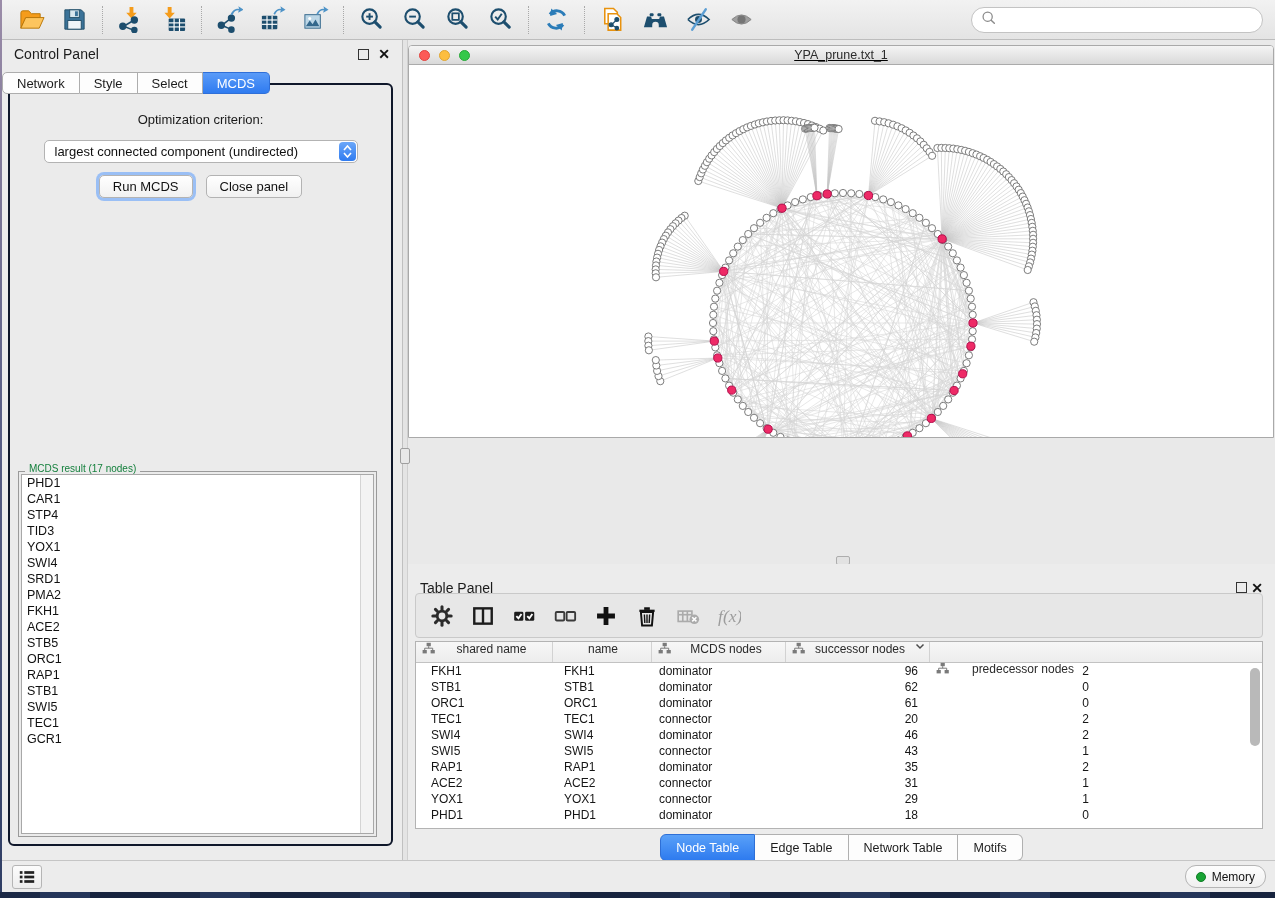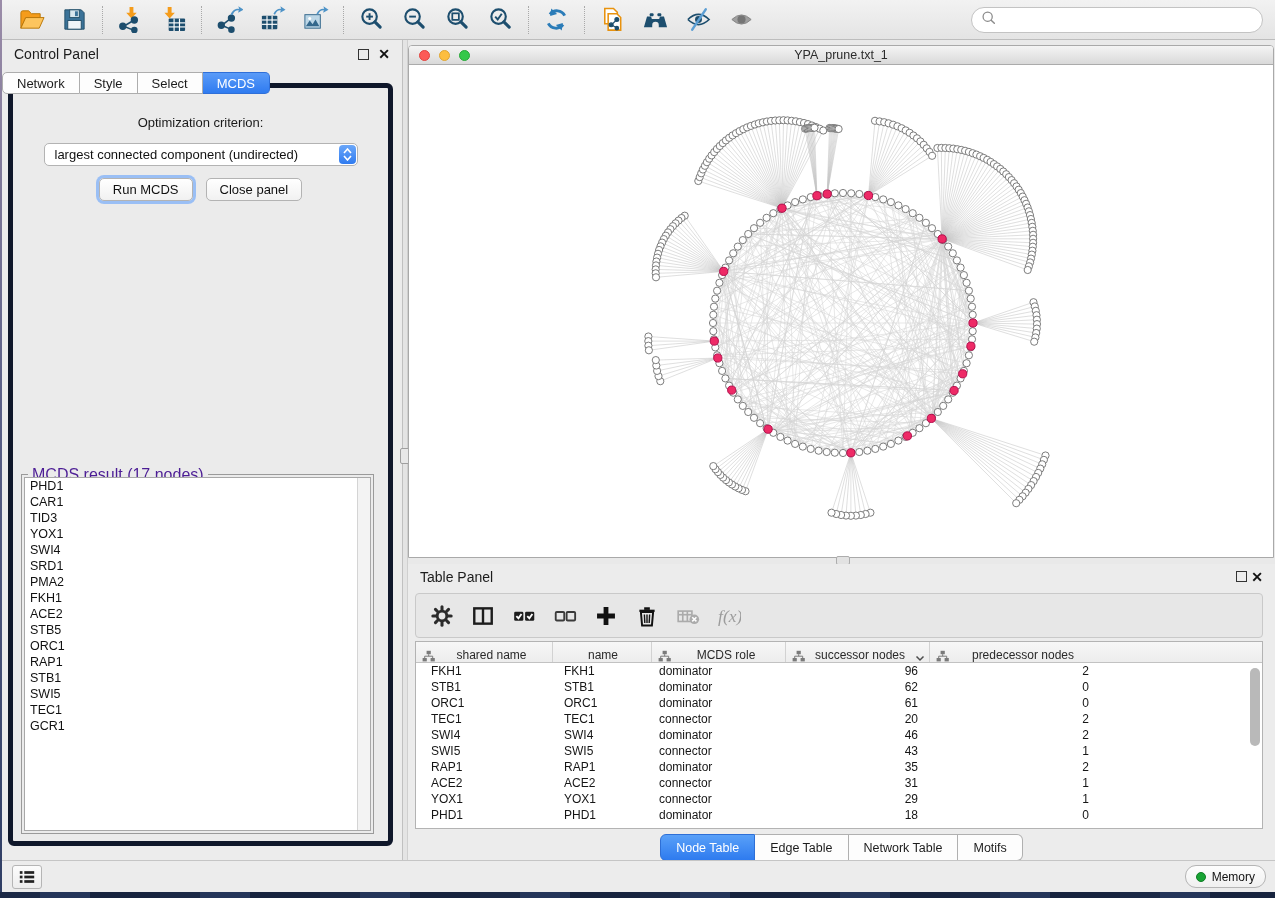--- a/index.html
+++ b/index.html
@@ -35,80 +35,80 @@
   .close-btn { font-size:14px; font-weight:bold; color:#111; line-height:11px; }
 
   .seg-tabs { position:absolute; left:0; right:0; top:32px; display:flex; z-index:3; }
   .seg { height:22px; padding:0 14px; display:flex; align-items:center; font-size:13px; color:#1c1c1c;
     background:#fdfdfd; border:1px solid #adadad; border-left:none; }
   .seg:first-child { border-left:1px solid #adadad; border-radius:5px 0 0 5px; }
   .seg:last-child { border-radius:0 5px 5px 0; }
   .seg.sel { background:linear-gradient(#5a9bf8,#2f7bf0); color:#fff; border-color:#2f6fd8; }
 
   .cp-box { position:absolute; left:6px; right:9px; top:43px; bottom:14px;
-    background:#ebebeb; border:5px solid #0f172a; border-radius:6px; }
+    background:#ebebeb; border:2px solid #0f172a; border-radius:6px; }
   .opt-label { text-align:center; margin-top:27px; font-size:13px; color:#1a1a1a; }
   .selectbox { position:relative; margin:13px auto 0; width:314px; height:23px; background:#fff;
     border:1px solid #b3b3b3; border-radius:5px; display:flex; align-items:center; padding-left:10px;
     font-size:13px; color:#111; }
   .stepper { position:absolute; right:1px; top:1px; width:17px; height:19px; border-radius:4px;
     background:linear-gradient(#6ba7f9,#2f7bf0); display:flex; flex-direction:column;
     align-items:center; justify-content:center; gap:1px; }
   .stepper svg { display:block; }
   .btn-row { display:flex; justify-content:center; gap:13px; margin-top:12px; }
   .mac-btn { height:23px; padding:0 13px; background:linear-gradient(#ffffff,#f1f1f1);
     border:1px solid #b3b3b3; border-radius:5px; font-size:13px; color:#111;
     font-family:"Liberation Sans", sans-serif; }
   .mac-btn.focused { box-shadow:0 0 0 3px rgba(110,168,250,.65); }
 
   .mcds-group { position:absolute; left:8px; right:14px; top:386px; bottom:7px;
     border:1px solid #9a9a9a; }
   .mcds-legend { position:absolute; top:-9px; left:6px; background:#ebebeb; padding:0 4px;
-    font-size:16px; color:#4c1d95; }
+    font-size:10px; color:#15803d; }
   .mcds-list { position:absolute; inset:2px; background:#fff; border:1px solid #a8a8a8;
     overflow:hidden; }
   .mcds-item { font-size:12.5px; color:#111; line-height:16px; padding-left:5px; }
   .mcds-scroll { position:absolute; top:0; bottom:0; right:0; width:13px; background:#f3f3f3;
     border-left:1px solid #d4d4d4; }
 
   
   .vsplit { position:absolute; left:400px; top:0; width:6px; bottom:0; background:#e4e4e4; border-left:1px solid #c0c0c0; border-right:1px solid #cfcfcf; }
   .vsplit .grab { position:absolute; top:408px; left:-3px; width:10px; height:16px; background:#e8e8e8;
     border:1px solid #9f9f9f; border-radius:2px; }
   .hsplit { position:absolute; left:406px; right:0; top:518px; height:6px; background:#e9e9e9; }
   .hsplit .grab { position:absolute; left:428px; top:-2px; width:14px; height:9px; background:#e2e2e2;
     border:1px solid #adadad; border-radius:2px; }
 
   
-  .netwin { position:absolute; left:406px; right:1px; top:5px; height:513px;
-    border:1px solid #a9a9a9; border-radius:4px 4px 0 0; background:#fff; overflow:hidden; }
+  .netwin { position:absolute; left:406px; right:1px; top:5px; height:393px;
+    border:1px solid #a9a9a9; border-radius:4px 4px 0 0; background:#fff; overflow:hidden;text-decoration:underline; }
   .net-titlebar { height:19px; background:linear-gradient(#f4f4f4,#d9d9d9);
     border-bottom:1px solid #ababab; display:flex; align-items:center; position:relative; }
   .lights { position:absolute; left:10px; top:4px; display:flex; gap:9px; }
   .light { width:11px; height:11px; border-radius:50%; }
   .light.red { background:#fc5b57; border:1px solid #e2433f; }
   .light.yellow { background:#fdbe3f; border:1px solid #e0a632; }
   .light.green { background:#34c84a; border:1px solid #27a838; }
   .net-title { flex:1; text-align:center; font-size:12.5px; color:#2c2c2c; }
   .net-canvas { position:absolute; left:0; right:0; top:19px; bottom:0; background:#fff; }
   .net-canvas svg { display:block; }
 
   
   .tpanel { position:absolute; left:406px; right:0; top:524px; bottom:0; background:#ececec; }
-  .tp-head { height:26px; display:flex; align-items:center; padding:0 12px; }
+  .tp-head { height:26px; display:flex; align-items:center; padding:0 12px;margin-top:11px; }
   .tp-toolbar { position:absolute; left:7px; right:12px; top:29px; height:45px;
     background:#e7e7e7; border:1px solid #c9c9c9; border-radius:4px;
     display:flex; align-items:center; padding-left:14px; gap:17px; }
   .tp-tool { display:flex; align-items:center; justify-content:center; background:transparent; border:none; }
 
   .tablebox { position:absolute; left:7px; right:12px; top:77px; height:188px;
     background:#fff; border:1px solid #b3b3b3; overflow:hidden; }
   .thead { display:flex; height:21px; background:linear-gradient(#f7f7f7,#ededed);
     border-bottom:1px solid #c2c2c2; }
-  .th { display:flex; align-items:flex-end; border-right:1px solid #d2d2d2; position:relative;
+  .th { display:flex; align-items:flex-start; border-right:1px solid #d2d2d2; position:relative;
     font-size:12px; color:#2a2a2a; padding:0 4px 0 6px; }
   .th .lbl { flex:1; text-align:center; }
   .tr { display:flex; height:16px; align-items:center; }
   .td { font-size:12px; color:#161616; overflow:hidden; white-space:nowrap; }
   .t-scroll { position:absolute; right:2px; top:26px; width:10px; height:78px;
     background:#b9b9b9; border-radius:5px; }
 
   .bottom-tabs { position:absolute; left:0; right:0; top:270px; display:flex; justify-content:center; }
   .btab { height:27px; padding:0 15px; display:flex; align-items:center; font-size:12.5px; color:#1c1c1c;
     background:#fdfdfd; border:1px solid #b0b0b0; border-left:none; }
@@ -339,20 +339,21 @@
         </div>
         <div class="btn-row">
           <button class="mac-btn focused">Run MCDS</button>
           <button class="mac-btn">Close panel</button>
         </div>
         <div class="mcds-group">
           <span class="mcds-legend">MCDS result (17 nodes)</span>
           <div class="mcds-list" id="mcds-list">
             <div class="mcds-item">PHD1</div>
               <div class="mcds-item">CAR1</div>
+              <div class="mcds-item">STP4</div>
               <div class="mcds-item">TID3</div>
               <div class="mcds-item">YOX1</div>
               <div class="mcds-item">SWI4</div>
               <div class="mcds-item">SRD1</div>
               <div class="mcds-item">PMA2</div>
               <div class="mcds-item">FKH1</div>
               <div class="mcds-item">ACE2</div>
               <div class="mcds-item">STB5</div>
               <div class="mcds-item">ORC1</div>
               <div class="mcds-item">RAP1</div>
@@ -1384,21 +1385,21 @@
             </div>
             <div class="th" style="width: 134px;">
               <svg width="13" height="12" viewBox="0 0 13 12">
                 <g fill="#7a7a7a">
                   <rect x="4.6" y="0.8" width="4.2" height="3.4"></rect>
                   <rect x="0.6" y="8" width="4.2" height="3.4"></rect>
                   <rect x="8.6" y="8" width="4.2" height="3.4"></rect>
                 </g>
                 <path d="M6.7 4.2 v2 M2.7 8 v-1.8 h8 V8" stroke="#7a7a7a" fill="none"></path>
               </svg>
-              <span class="lbl">MCDS role</span>
+              <span class="lbl">MCDS nodes</span>
             </div>
             <div class="th" style="width: 144px;">
               <svg width="13" height="12" viewBox="0 0 13 12">
                 <g fill="#7a7a7a">
                   <rect x="4.6" y="0.8" width="4.2" height="3.4"></rect>
                   <rect x="0.6" y="8" width="4.2" height="3.4"></rect>
                   <rect x="8.6" y="8" width="4.2" height="3.4"></rect>
                 </g>
                 <path d="M6.7 4.2 v2 M2.7 8 v-1.8 h8 V8" stroke="#7a7a7a" fill="none"></path>
               </svg>

